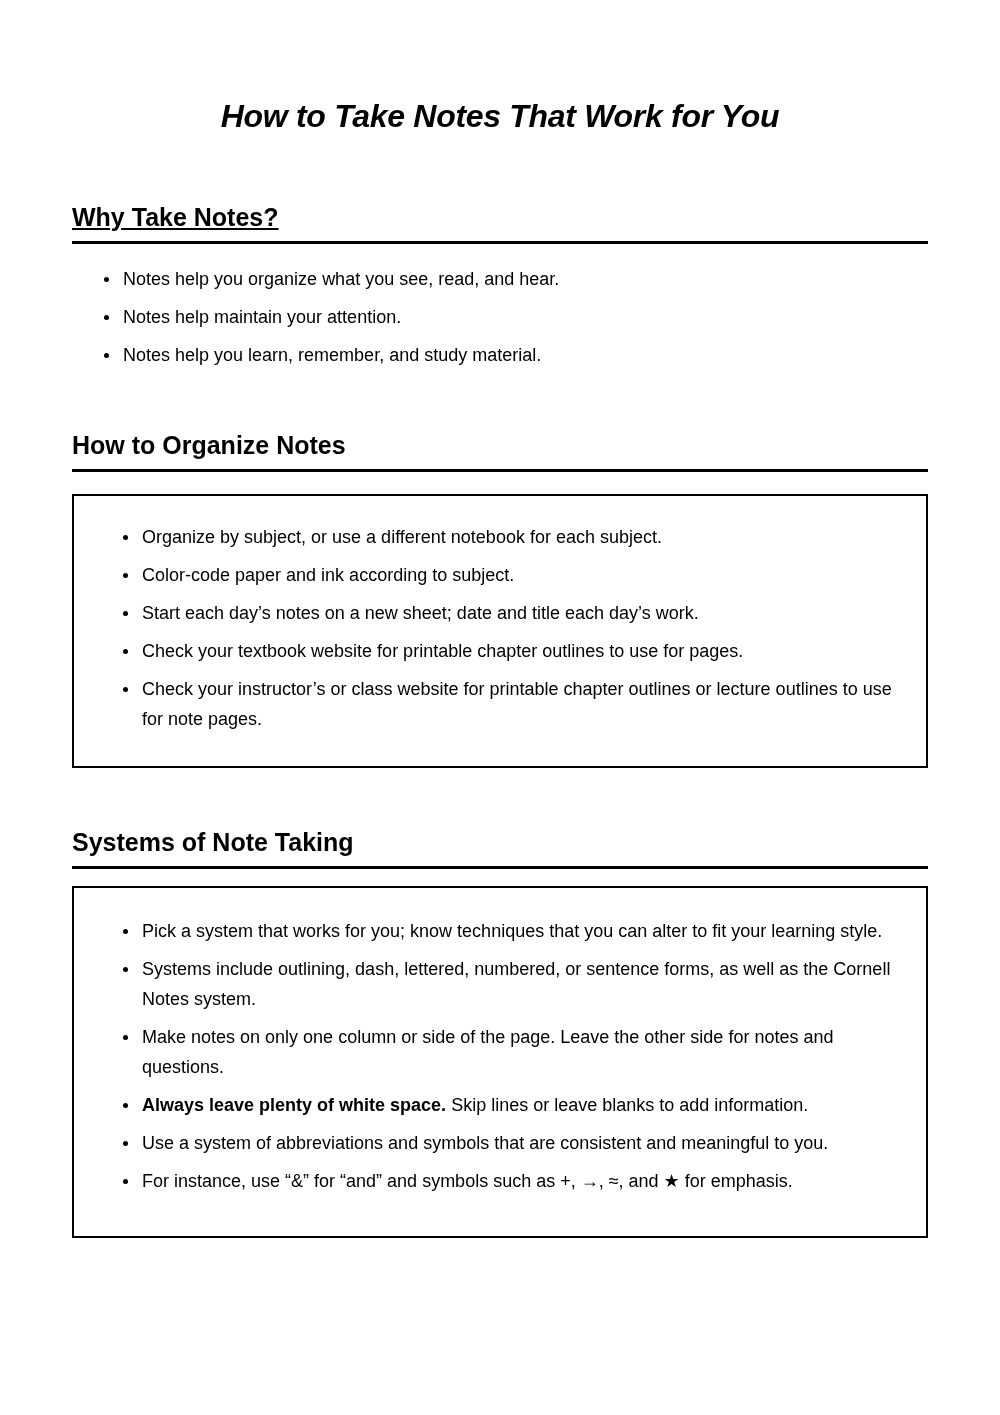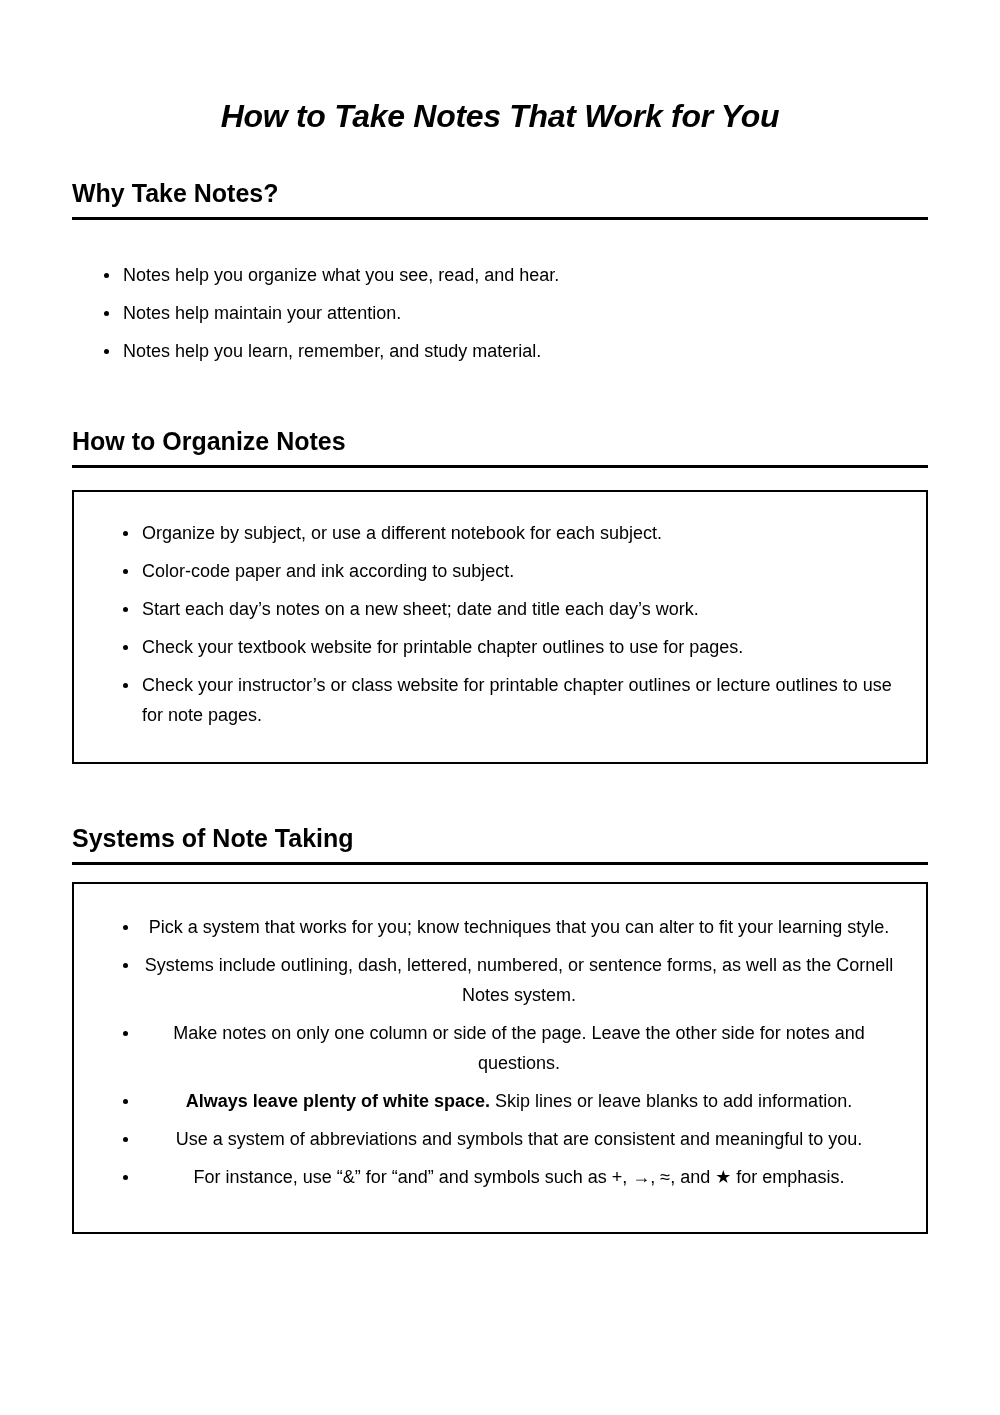--- a/index.html
+++ b/index.html
@@ -23,54 +23,53 @@
     font-style: italic;
   }
 
   .section-heading {
     font-size: 25px;
     font-weight: 700;
     line-height: 1.12;
     padding-bottom: 10px;
     border-bottom: 3px solid #000;
   }
-  .s1 .section-heading { margin-top: 44px; }
+  .s1 .section-heading { margin-top: 68px; text-decoration: underline; }
   .s2 .section-heading { margin-top: 61px; }
   .s3 .section-heading { margin-top: 60px; }
 
   ul.bullets {
     list-style: none;
     font-size: 18px;
     line-height: 30px;
   }
   ul.bullets li { position: relative; margin-bottom: 8px; }
   ul.bullets li:last-child { margin-bottom: 0; }
   ul.bullets li::before {
     content: "";
     position: absolute;
     left: -19px; top: 13px;
     width: 5px; height: 5px;
     border-radius: 50%;
     background: #000;
   }
   ul.bullets li b { font-weight: 700; }
 
-  .s1 ul.bullets { margin-top: 40px; padding-left: 51px; padding-right: 20px; }
+  .s1 ul.bullets { margin-top: 20px; padding-left: 51px; padding-right: 20px; }
 
   .notes-box {
     border: 2px solid #000;
     margin-top: 22px;
   }
   .s3 .notes-box { margin-top: 17px; }
   .notes-box ul.bullets {
     padding: 26px 30px 32px 68px;
   }
   .s3 .notes-box ul.bullets {
     padding: 28px 30px 40px 68px;
-    text-align: center;
   }
 </style>
 </head>
 <body>
 
 <div class="page">
 
   <h1 class="doc-title">How to Take Notes That Work for You</h1>
 
   <div class="section s1">

